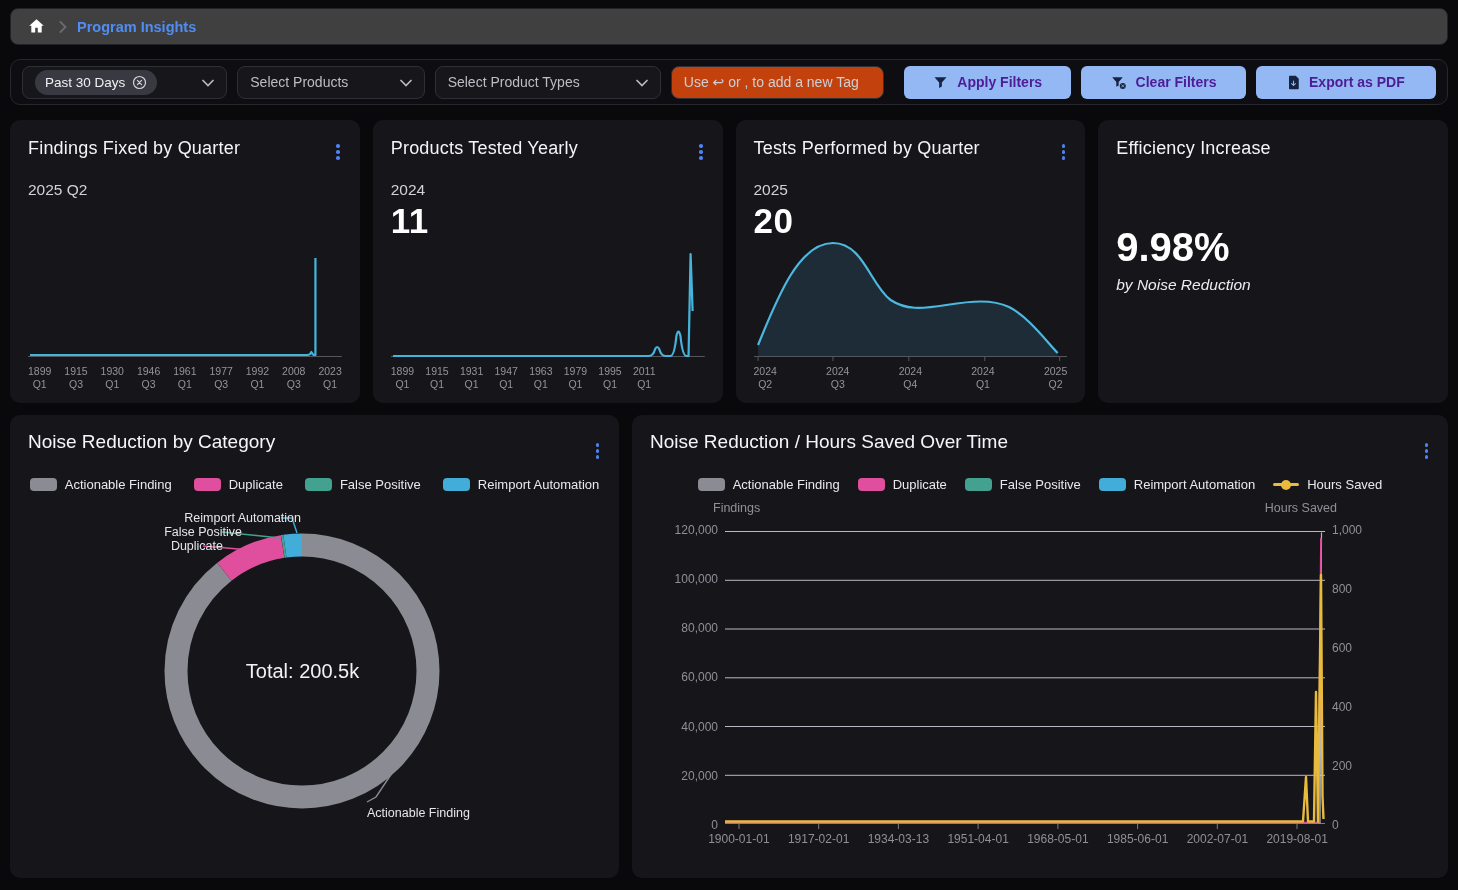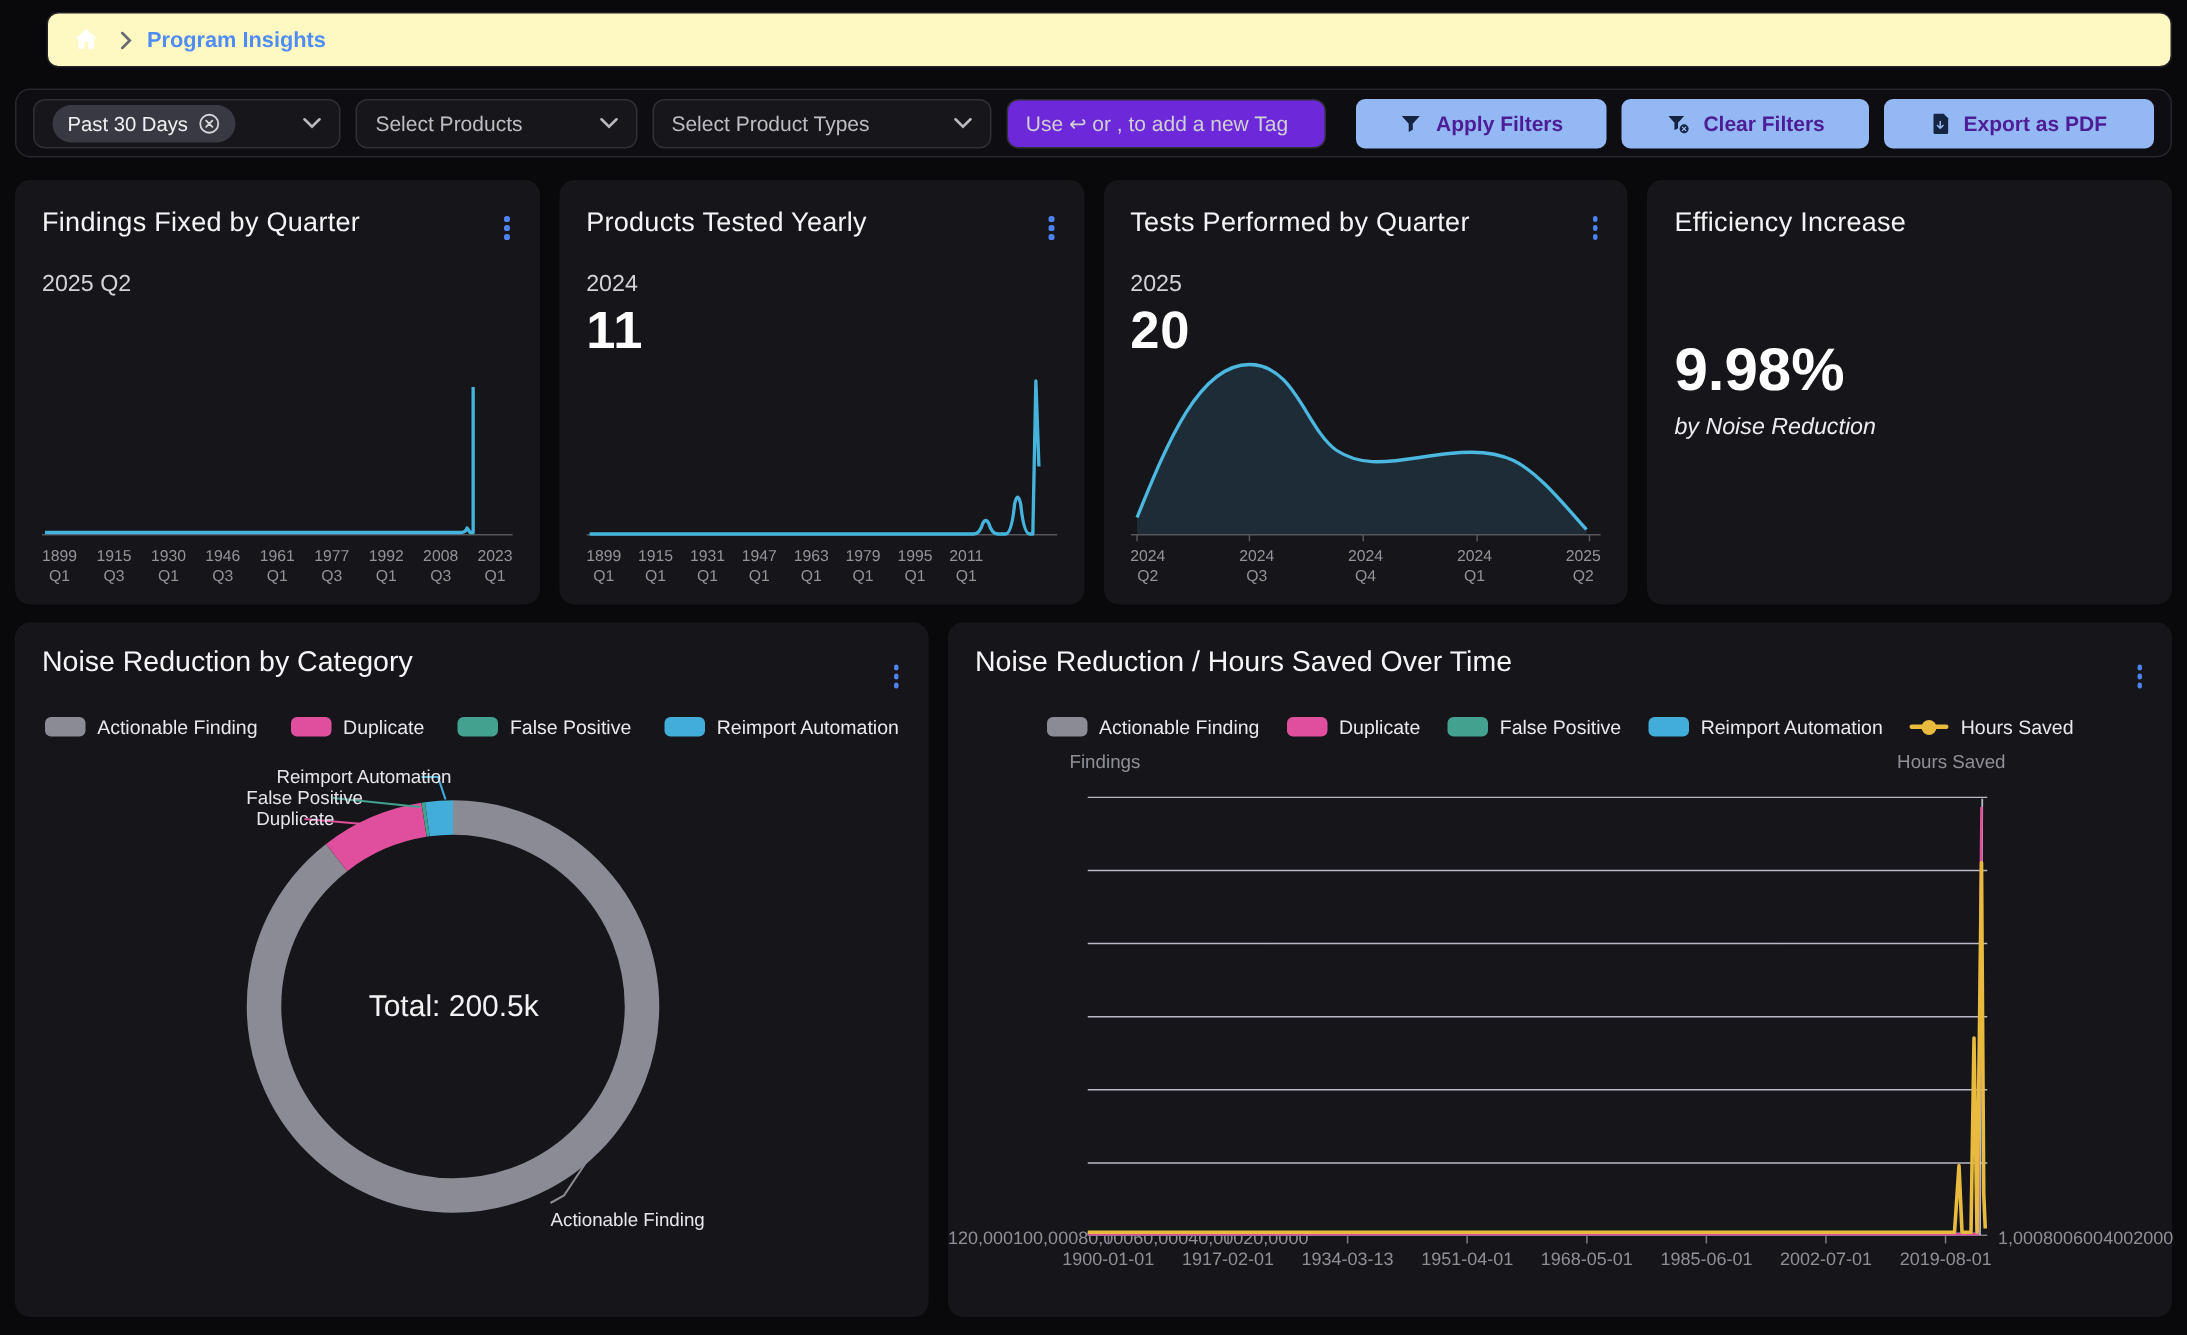--- a/index.html
+++ b/index.html
@@ -2,38 +2,38 @@
 <html><head>
 <meta charset="utf-8">
 <style>
   * { margin:0; padding:0; box-sizing:border-box; }
   html,body { width:1458px; height:890px; background:#09090b; overflow:hidden;
     font-family:"Liberation Sans","DejaVu Sans",sans-serif; }
   .page { position:relative; width:1458px; height:890px; background:#09090b; }
 
   
   .crumbbar { position:absolute; left:10px; top:8px; right:10px; height:37px;
-    background:#fef9c3; border:1px solid #222228; border-radius:8px;
-    display:flex; align-items:center; padding:0 12px; gap:10px;margin-left:21px; }
+    background:#404040; border:1px solid #222228; border-radius:8px;
+    display:flex; align-items:center; padding:0 12px; gap:10px; }
   .homebtn { width:26px; height:26px; display:flex; align-items:center; justify-content:center; cursor:pointer; }
   .crumb-sep { display:flex; align-items:center; }
   .crumb-title { color:#4f8df5; font-size:14.5px; font-weight:700; cursor:pointer; }
 
   
   .filterbar { position:absolute; left:10px; top:59px; right:10px; height:46px;
     background:#0e0e12; border:1px solid #26262c; border-radius:10px;
     display:flex; align-items:center; padding:0 11px; gap:10px; }
   .dd { height:33px; background:#16161b; border:1px solid #2f2f36; border-radius:8px;
     display:flex; align-items:center; padding:4px 12px; cursor:pointer; }
   .dd .grow { flex:1; }
   .dd-label { color:#bdbdc4; font-size:14px; }
   .pill { height:25px; background:#393a41; border-radius:13px; display:flex; align-items:center;
     gap:7px; padding:0 10px; }
   .pill-label { color:#f1f1f4; font-size:13.5px; }
-  .taginput { height:33px; background:#6d28d9; border:1px solid #2f2f36; border-radius:8px;
+  .taginput { height:33px; background:#c2410c; border:1px solid #2f2f36; border-radius:8px;
     display:flex; align-items:center; padding:4px 12px; color:#cfcfd4; font-size:14px; cursor:text; }
   .spacer { flex:1; }
   .fbtn { height:33px; border-radius:6px; background:#93b8f4; color:#4c1d95;
     display:flex; align-items:center; justify-content:center; gap:9px;
     font-size:14px; font-weight:700; cursor:pointer; border:none; }
   .fbtn.apply{ width:168px; } .fbtn.clear{ width:165px; } .fbtn.export{ width:181px; }
 
   
   .cards-row { position:absolute; left:10px; top:120px; right:10px; height:283px;
     display:flex; gap:13px; }
@@ -71,22 +71,22 @@
   .lg-line { width:26px; height:3px; background:#e8ba3e; border-radius:2px; position:relative; display:inline-block; }
   .lg-line i { position:absolute; left:8px; top:-3.5px; width:10px; height:10px; border-radius:50%;
     background:#e8ba3e; display:block; }
 
   .donut-svg { position:absolute; left:0; top:90px; width:585px; height:380px; }
   .donut-total { position:absolute; left:0; top:245px; width:585px; text-align:center;
     color:#f2f2f4; font-size:20px; }
   .callout { position:absolute; color:#e6e6ea; font-size:12.5px; }
 
   .ax-title { position:absolute; top:86px; color:#8f8f98; font-size:12.5px; }
-  .ylabels { position:absolute; top:108px; height:309px; display:flex; flex-direction:row;
-    justify-content:space-between; font-size:12px; color:#8f8f98;align-items:flex-end; }
+  .ylabels { position:absolute; top:108px; height:309px; display:flex; flex-direction:column;
+    justify-content:space-between; font-size:12px; color:#8f8f98; }
   .ylabels.left { left:0; width:86px; text-align:right; }
   .ylabels.right { left:700px; width:60px; text-align:left; }
   .plot { position:absolute; left:93px; top:116px; width:600px; height:300px; }
   .plot svg { width:100%; height:100%; display:block; }
   .xlabels { position:absolute; left:67px; top:417px; width:638px; display:flex;
     justify-content:space-between; font-size:12px; color:#8f8f98; }
   .xlabels span { width:80px; text-align:center; }
 </style>
 </head>
 <body>

